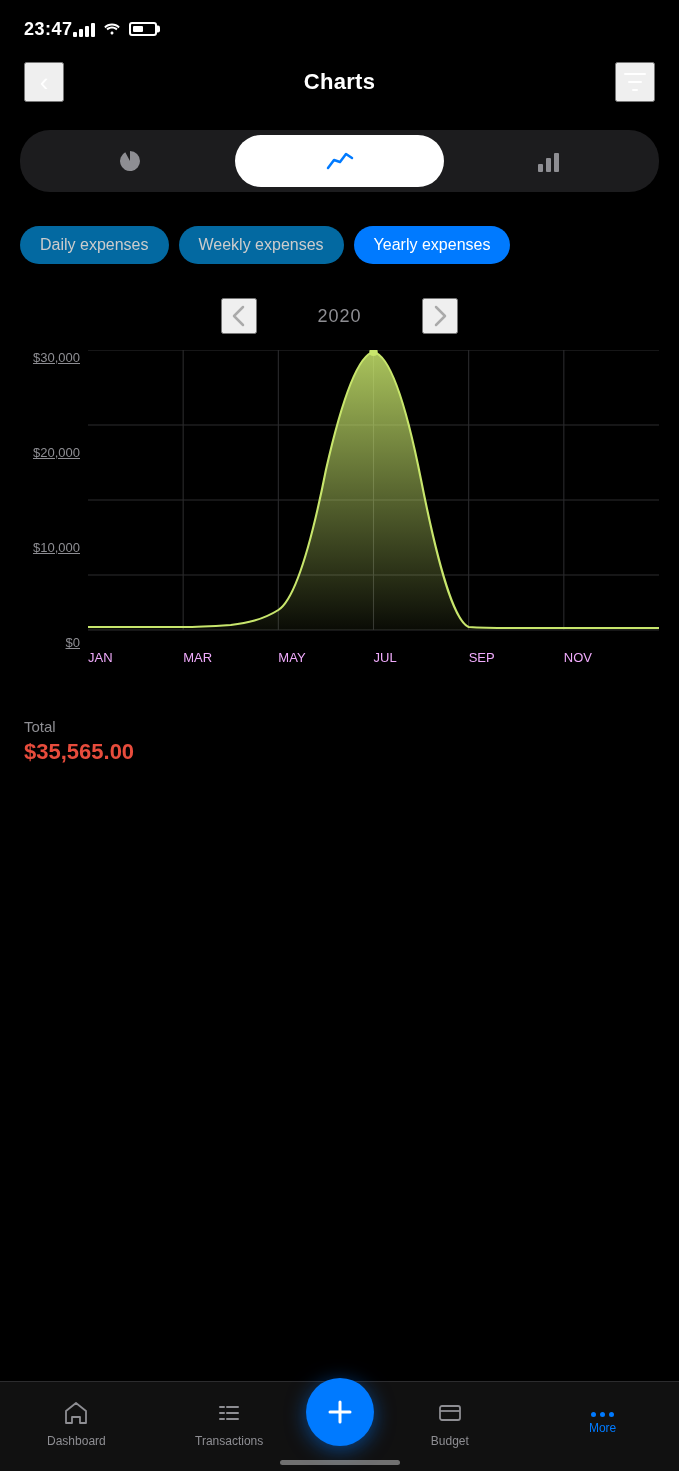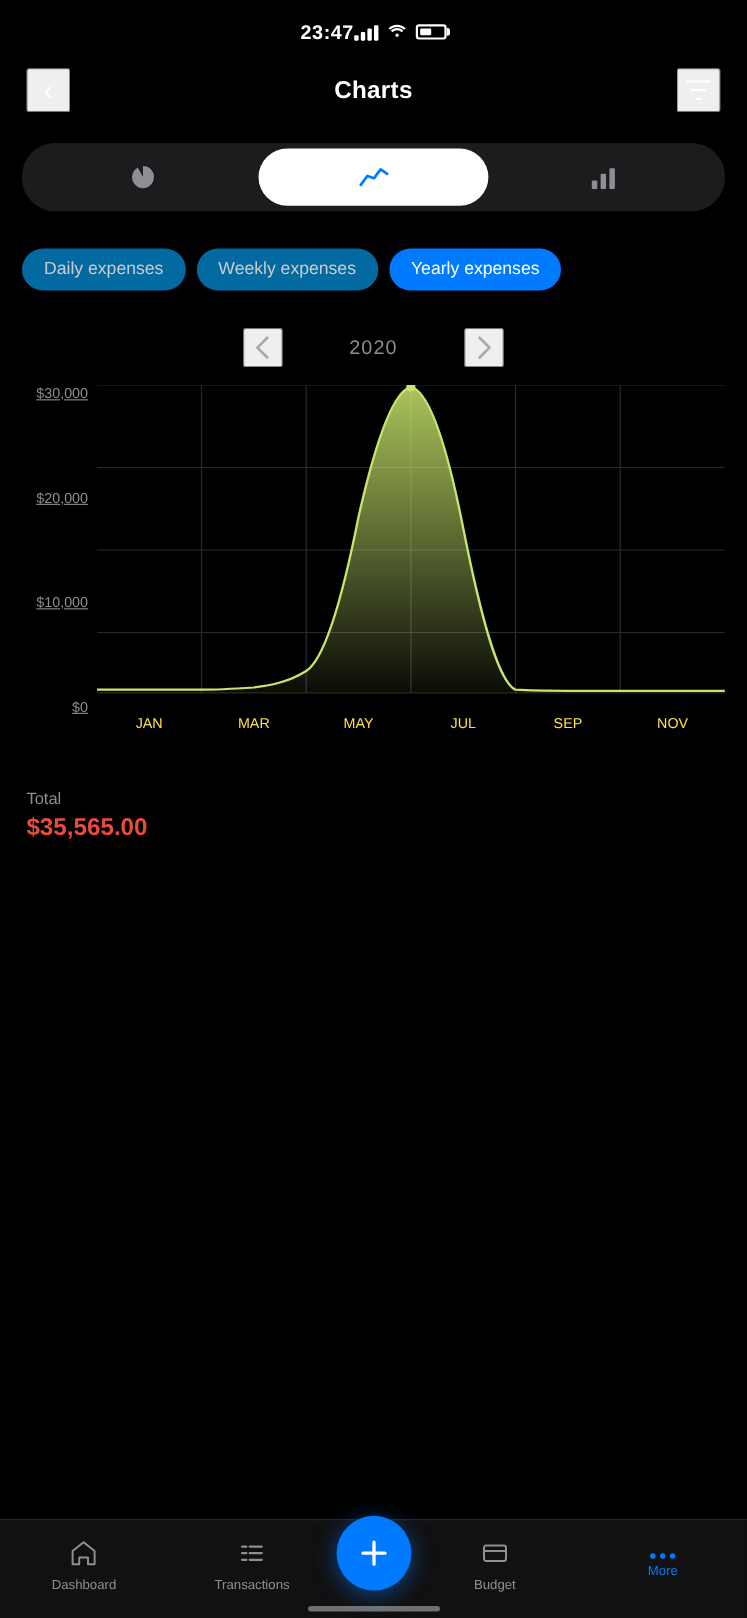--- a/index.html
+++ b/index.html
@@ -11,21 +11,21 @@
       font-family: -apple-system, BlinkMacSystemFont, 'Helvetica Neue', sans-serif;
       width: 679px;
       min-height: 1471px;
       position: relative;
       overflow-x: hidden;
     }
 
     
     .status-bar {
       display: flex;
-      justify-content: center;
+      justify-content: flex-start;
       align-items: center;
       padding: 14px 24px 8px;
       height: 52px;
     }
     .status-time {
       font-size: 18px;
       font-weight: 600;
       letter-spacing: 0.5px;
     }
     .status-icons {
@@ -211,23 +211,23 @@
       display: block;
     }
 
     .xaxis {
       display: flex;
       justify-content: space-between;
       padding-top: 6px;
     }
     .xaxis-label {
       font-size: 13px;
-      color: #fde047;
+      color: #f0abfc;
       flex: 1;
-      text-align: center;
+      text-align: left;
     }
 
     
     .total-section {
       padding: 18px 24px 0;
     }
     .total-label {
       font-size: 15px;
       color: #8e8e93;
       margin-bottom: 4px;

